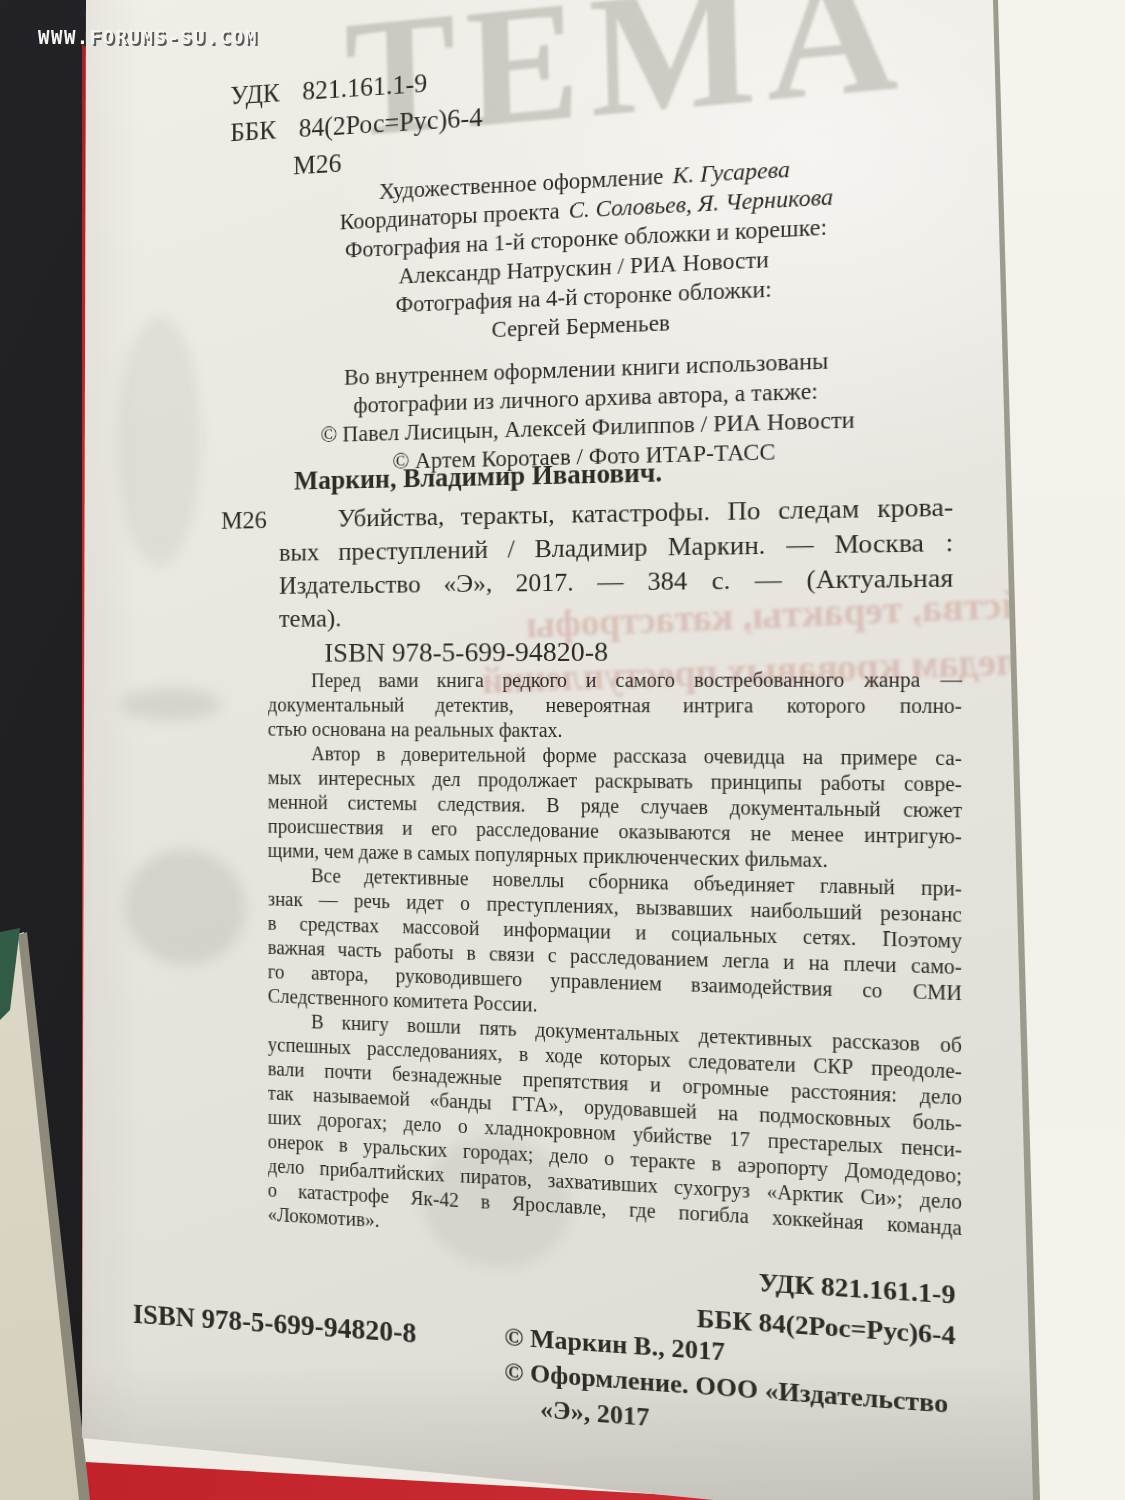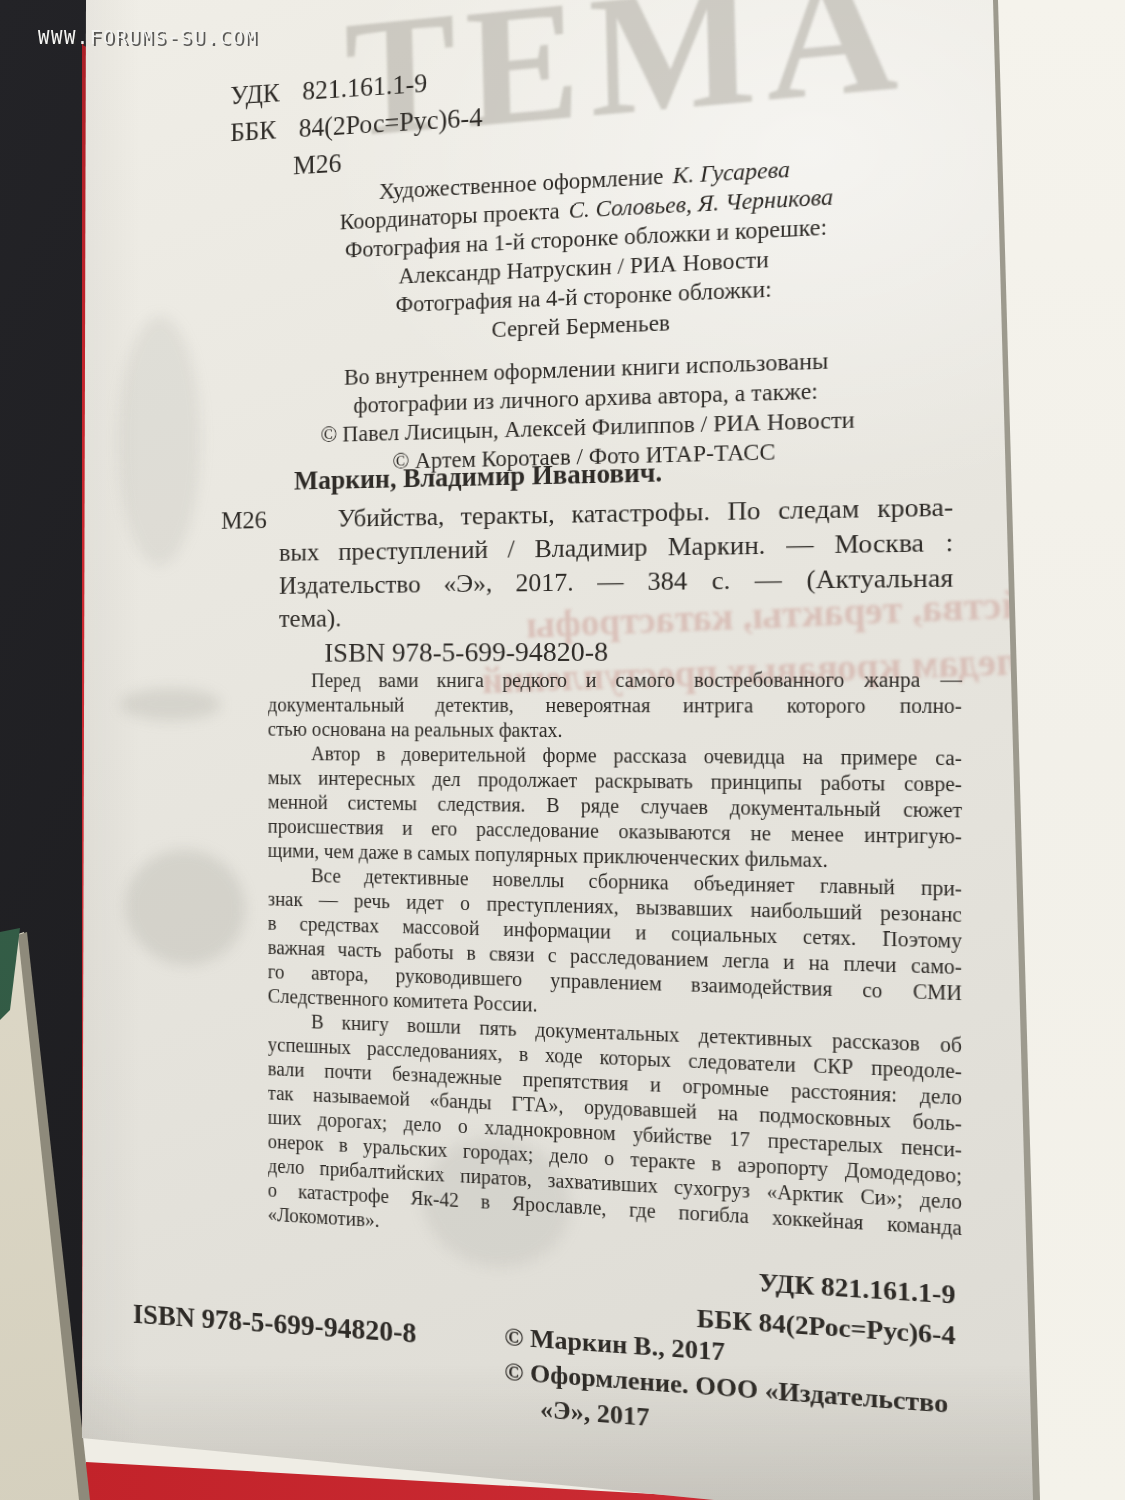--- a/index.html
+++ b/index.html
@@ -5,21 +5,21 @@
   html,body{margin:0;padding:0;background:#111;}
   .stage{
     position:relative;width:1125px;height:1500px;overflow:hidden;
     background:linear-gradient(115deg,#232327 0%,#1d1d20 45%,#17171a 100%);
     font-family:"Liberation Serif","DejaVu Serif",serif;
   }
   
   .watermark{
     position:absolute;left:38px;top:26px;z-index:60;
     font-family:"DejaVu Sans Mono","Liberation Mono",monospace;
-    font-weight:normal;font-size:19px;letter-spacing:1.5px;color:#f4f4f2;
+    font-weight:bold;font-size:19px;letter-spacing:1.5px;color:#f4f4f2;
     text-shadow:2px 2px 0 rgba(40,40,40,.75);
   }
   
   .facing-page{
     position:absolute;inset:0;z-index:5;
     clip-path:polygon(994px 0,1125px 0,1125px 1500px,1035px 1500px);
     background:linear-gradient(180deg,#f5f3ec 0%,#f2f0e9 50%,#f4f2ea 100%);
   }
   .page-edge-line{
     position:absolute;inset:0;z-index:20;

